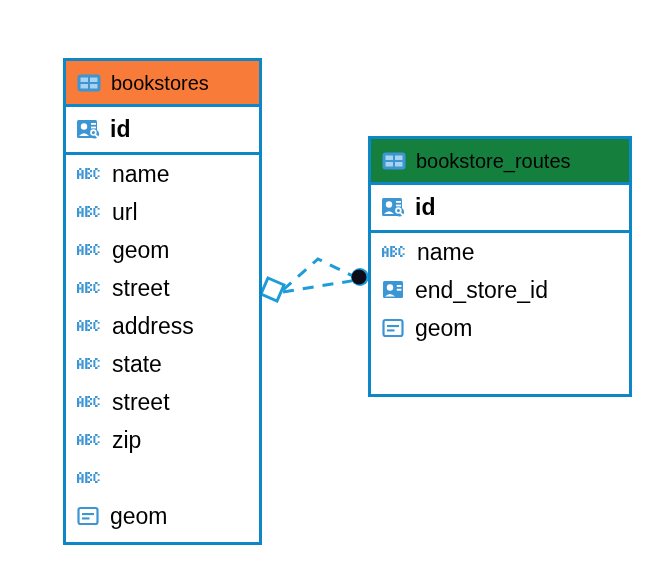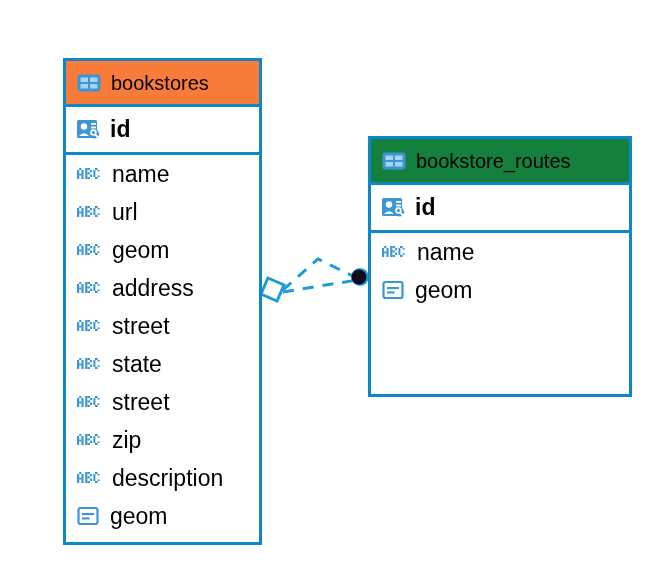--- a/index.html
+++ b/index.html
@@ -243,20 +243,45 @@
               <rect x="14" y="13.6" width="2" height="2.4"></rect>
                 <rect x="11.4" y="16" width="2.6" height="2"></rect>
               <rect x="19" y="7" width="2.6" height="2"></rect>
                 <rect x="17.4" y="9" width="2" height="7"></rect>
               <rect x="19" y="16" width="2.6" height="2"></rect>
                 <rect x="21.6" y="9" width="2" height="1.6"></rect>
               <rect x="21.6" y="14.4" width="2" height="1.6"></rect>
             </g>
           </svg>
         </span>
+        <span class="field-label">street</span>
+      </div>
+
+      <div class="field-row">
+        <span class="field-icon abc">
+          <svg width="28" height="26" viewBox="0 0 28 26">
+            <g fill="#3d96d4">
+              <rect x="1" y="9" width="2.2" height="9"></rect>
+                <rect x="3.2" y="7" width="2.2" height="2"></rect>
+              <rect x="5.4" y="9" width="2.2" height="9"></rect>
+                <rect x="3.2" y="12.5" width="2.2" height="2"></rect>
+              <rect x="9.2" y="7" width="2.2" height="11"></rect>
+                <rect x="11.4" y="7" width="2.6" height="2"></rect>
+              <rect x="14" y="9" width="2" height="2.2"></rect>
+                <rect x="11.4" y="11.4" width="2.6" height="2"></rect>
+              <rect x="14" y="13.6" width="2" height="2.4"></rect>
+                <rect x="11.4" y="16" width="2.6" height="2"></rect>
+              <rect x="19" y="7" width="2.6" height="2"></rect>
+                <rect x="17.4" y="9" width="2" height="7"></rect>
+              <rect x="19" y="16" width="2.6" height="2"></rect>
+                <rect x="21.6" y="9" width="2" height="1.6"></rect>
+              <rect x="21.6" y="14.4" width="2" height="1.6"></rect>
+            </g>
+          </svg>
+        </span>
         <span class="field-label">address</span>
       </div>
 
       <div class="field-row">
         <span class="field-icon abc">
           <svg width="28" height="26" viewBox="0 0 28 26">
             <g fill="#3d96d4">
               <rect x="1" y="9" width="2.2" height="9"></rect>
                 <rect x="3.2" y="7" width="2.2" height="2"></rect>
               <rect x="5.4" y="9" width="2.2" height="9"></rect>
@@ -268,20 +293,45 @@
               <rect x="14" y="13.6" width="2" height="2.4"></rect>
                 <rect x="11.4" y="16" width="2.6" height="2"></rect>
               <rect x="19" y="7" width="2.6" height="2"></rect>
                 <rect x="17.4" y="9" width="2" height="7"></rect>
               <rect x="19" y="16" width="2.6" height="2"></rect>
                 <rect x="21.6" y="9" width="2" height="1.6"></rect>
               <rect x="21.6" y="14.4" width="2" height="1.6"></rect>
             </g>
           </svg>
         </span>
+        <span class="field-label">state</span>
+      </div>
+
+      <div class="field-row">
+        <span class="field-icon abc">
+          <svg width="28" height="26" viewBox="0 0 28 26">
+            <g fill="#3d96d4">
+              <rect x="1" y="9" width="2.2" height="9"></rect>
+                <rect x="3.2" y="7" width="2.2" height="2"></rect>
+              <rect x="5.4" y="9" width="2.2" height="9"></rect>
+                <rect x="3.2" y="12.5" width="2.2" height="2"></rect>
+              <rect x="9.2" y="7" width="2.2" height="11"></rect>
+                <rect x="11.4" y="7" width="2.6" height="2"></rect>
+              <rect x="14" y="9" width="2" height="2.2"></rect>
+                <rect x="11.4" y="11.4" width="2.6" height="2"></rect>
+              <rect x="14" y="13.6" width="2" height="2.4"></rect>
+                <rect x="11.4" y="16" width="2.6" height="2"></rect>
+              <rect x="19" y="7" width="2.6" height="2"></rect>
+                <rect x="17.4" y="9" width="2" height="7"></rect>
+              <rect x="19" y="16" width="2.6" height="2"></rect>
+                <rect x="21.6" y="9" width="2" height="1.6"></rect>
+              <rect x="21.6" y="14.4" width="2" height="1.6"></rect>
+            </g>
+          </svg>
+        </span>
         <span class="field-label">street</span>
       </div>
 
       <div class="field-row">
         <span class="field-icon abc">
           <svg width="28" height="26" viewBox="0 0 28 26">
             <g fill="#3d96d4">
               <rect x="1" y="9" width="2.2" height="9"></rect>
                 <rect x="3.2" y="7" width="2.2" height="2"></rect>
               <rect x="5.4" y="9" width="2.2" height="9"></rect>
@@ -293,70 +343,20 @@
               <rect x="14" y="13.6" width="2" height="2.4"></rect>
                 <rect x="11.4" y="16" width="2.6" height="2"></rect>
               <rect x="19" y="7" width="2.6" height="2"></rect>
                 <rect x="17.4" y="9" width="2" height="7"></rect>
               <rect x="19" y="16" width="2.6" height="2"></rect>
                 <rect x="21.6" y="9" width="2" height="1.6"></rect>
               <rect x="21.6" y="14.4" width="2" height="1.6"></rect>
             </g>
           </svg>
         </span>
-        <span class="field-label">state</span>
-      </div>
-
-      <div class="field-row">
-        <span class="field-icon abc">
-          <svg width="28" height="26" viewBox="0 0 28 26">
-            <g fill="#3d96d4">
-              <rect x="1" y="9" width="2.2" height="9"></rect>
-                <rect x="3.2" y="7" width="2.2" height="2"></rect>
-              <rect x="5.4" y="9" width="2.2" height="9"></rect>
-                <rect x="3.2" y="12.5" width="2.2" height="2"></rect>
-              <rect x="9.2" y="7" width="2.2" height="11"></rect>
-                <rect x="11.4" y="7" width="2.6" height="2"></rect>
-              <rect x="14" y="9" width="2" height="2.2"></rect>
-                <rect x="11.4" y="11.4" width="2.6" height="2"></rect>
-              <rect x="14" y="13.6" width="2" height="2.4"></rect>
-                <rect x="11.4" y="16" width="2.6" height="2"></rect>
-              <rect x="19" y="7" width="2.6" height="2"></rect>
-                <rect x="17.4" y="9" width="2" height="7"></rect>
-              <rect x="19" y="16" width="2.6" height="2"></rect>
-                <rect x="21.6" y="9" width="2" height="1.6"></rect>
-              <rect x="21.6" y="14.4" width="2" height="1.6"></rect>
-            </g>
-          </svg>
-        </span>
-        <span class="field-label">street</span>
-      </div>
-
-      <div class="field-row">
-        <span class="field-icon abc">
-          <svg width="28" height="26" viewBox="0 0 28 26">
-            <g fill="#3d96d4">
-              <rect x="1" y="9" width="2.2" height="9"></rect>
-                <rect x="3.2" y="7" width="2.2" height="2"></rect>
-              <rect x="5.4" y="9" width="2.2" height="9"></rect>
-                <rect x="3.2" y="12.5" width="2.2" height="2"></rect>
-              <rect x="9.2" y="7" width="2.2" height="11"></rect>
-                <rect x="11.4" y="7" width="2.6" height="2"></rect>
-              <rect x="14" y="9" width="2" height="2.2"></rect>
-                <rect x="11.4" y="11.4" width="2.6" height="2"></rect>
-              <rect x="14" y="13.6" width="2" height="2.4"></rect>
-                <rect x="11.4" y="16" width="2.6" height="2"></rect>
-              <rect x="19" y="7" width="2.6" height="2"></rect>
-                <rect x="17.4" y="9" width="2" height="7"></rect>
-              <rect x="19" y="16" width="2.6" height="2"></rect>
-                <rect x="21.6" y="9" width="2" height="1.6"></rect>
-              <rect x="21.6" y="14.4" width="2" height="1.6"></rect>
-            </g>
-          </svg>
-        </span>
         <span class="field-label">zip</span>
       </div>
 
       <div class="field-row">
         <span class="field-icon abc">
           <svg width="28" height="26" viewBox="0 0 28 26">
             <g fill="#3d96d4">
               <rect x="1" y="9" width="2.2" height="9"></rect>
                 <rect x="3.2" y="7" width="2.2" height="2"></rect>
               <rect x="5.4" y="9" width="2.2" height="9"></rect>
@@ -368,21 +368,20 @@
               <rect x="14" y="13.6" width="2" height="2.4"></rect>
                 <rect x="11.4" y="16" width="2.6" height="2"></rect>
               <rect x="19" y="7" width="2.6" height="2"></rect>
                 <rect x="17.4" y="9" width="2" height="7"></rect>
               <rect x="19" y="16" width="2.6" height="2"></rect>
                 <rect x="21.6" y="9" width="2" height="1.6"></rect>
               <rect x="21.6" y="14.4" width="2" height="1.6"></rect>
             </g>
           </svg>
         </span>
-        <span class="field-label">description</span>
       </div>
 
       <div class="field-row">
         <span class="field-icon">
           <svg width="26" height="26" viewBox="0 0 26 26">
             <rect x="2.5" y="5" width="19" height="16" rx="2" ry="2" fill="#ffffff" stroke="#3d96d4" stroke-width="2.2"></rect>
             <rect x="6" y="10" width="12" height="2.1" fill="#3d96d4"></rect>
             <rect x="6" y="14.4" width="7.5" height="2.1" fill="#3d96d4"></rect>
           </svg>
         </span>
@@ -447,20 +446,32 @@
               <rect x="19" y="16" width="2.6" height="2"></rect>
                 <rect x="21.6" y="9" width="2" height="1.6"></rect>
               <rect x="21.6" y="14.4" width="2" height="1.6"></rect>
             </g>
           </svg>
         </span>
         <span class="field-label">name</span>
       </div>
 
 
+      <div class="field-row">
+        <span class="field-icon">
+          <svg width="26" height="26" viewBox="0 0 26 26">
+            <rect x="2" y="4" width="20" height="17" rx="1.5" ry="1.5" fill="#3d96d4"></rect>
+            <circle cx="9" cy="10.5" r="3.2" fill="#ffffff"></circle>
+            <path d="M 4 19.6 Q 9 14.2 14 19.6 Z" fill="#ffffff"></path>
+            <rect x="15.8" y="8" width="4.6" height="1.9" fill="#ffffff"></rect>
+            <rect x="15.8" y="11.8" width="4.6" height="1.9" fill="#ffffff"></rect>
+          </svg>
+        </span>
+        <span class="field-label">end_store_id</span>
+      </div>
 
       <div class="field-row">
         <span class="field-icon">
           <svg width="26" height="26" viewBox="0 0 26 26">
             <rect x="2.5" y="5" width="19" height="16" rx="2" ry="2" fill="#ffffff" stroke="#3d96d4" stroke-width="2.2"></rect>
             <rect x="6" y="10" width="12" height="2.1" fill="#3d96d4"></rect>
             <rect x="6" y="14.4" width="7.5" height="2.1" fill="#3d96d4"></rect>
           </svg>
         </span>
         <span class="field-label">geom</span>

